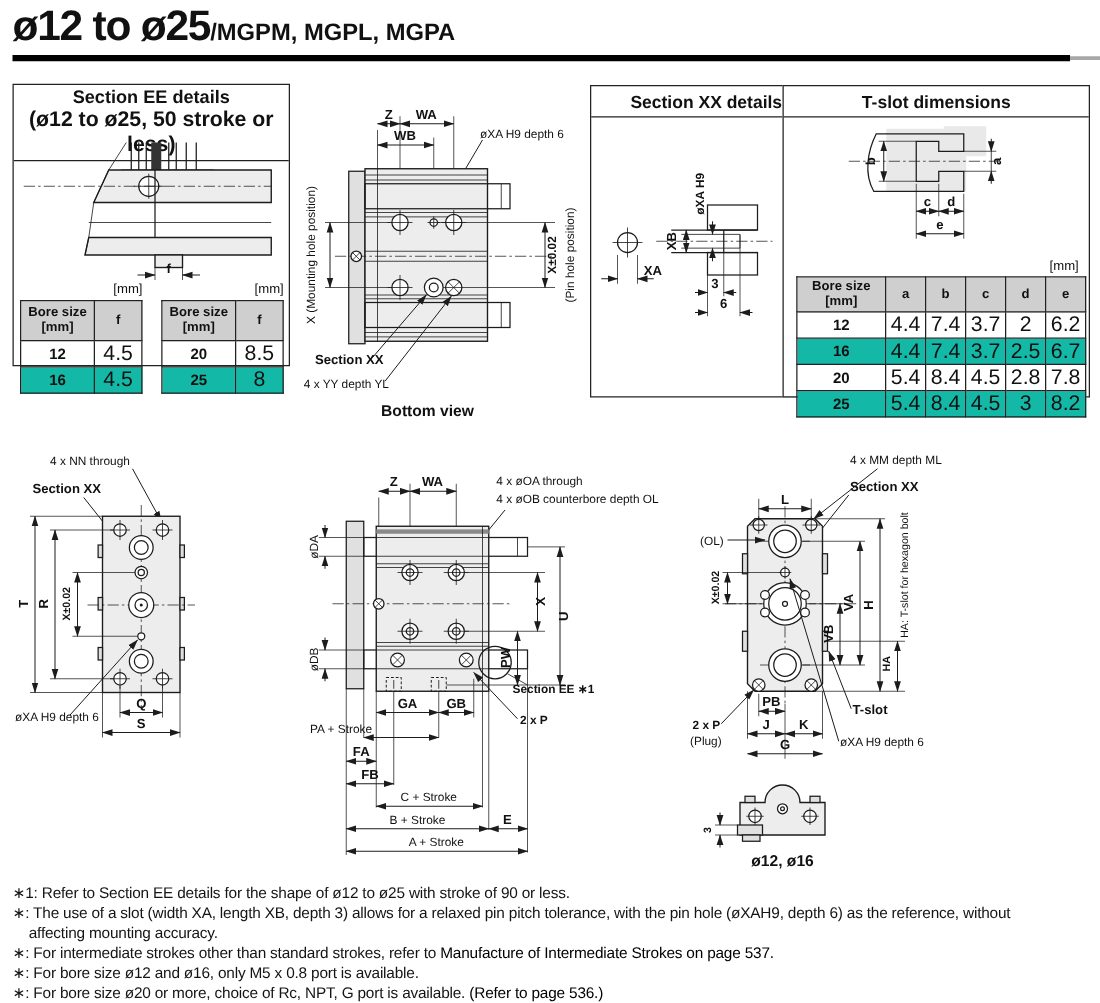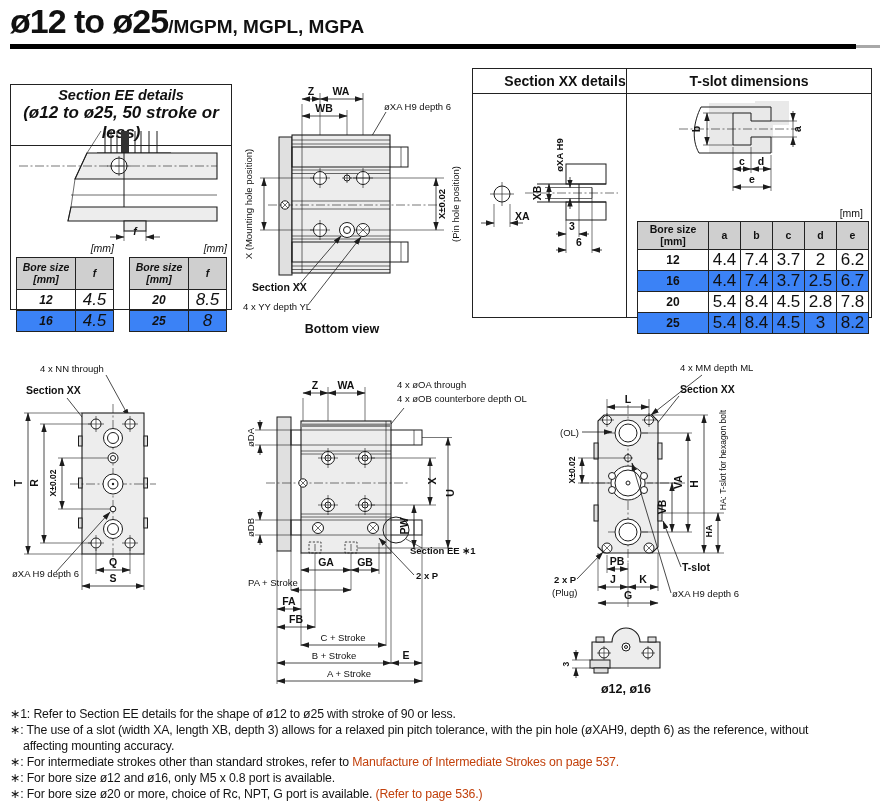--- a/index.html
+++ b/index.html
@@ -18,21 +18,21 @@
   .bh2{font-size:17px;padding-bottom:2px;}
   .bh-single{font-size:14px;line-height:24px;}
   
   .unit{position:absolute;font-size:10.5px;text-align:right;}
   table.dim{border-collapse:collapse;position:absolute;table-layout:fixed;}
   table.dim th,table.dim td{border:1px solid #222;padding:0;text-align:center;vertical-align:middle;}
   table.dim{border:1.6px solid #222;}
   .hcell{background:#cfcfcf;font-size:10.5px;font-weight:bold;line-height:1.05;}
   .bcell{font-weight:bold;font-size:12px;}
   .vcell{font-size:17px;}
-  tr.shade td{background:#3b82f6;}
+  tr.shade td{background:#14b8a6;}
   
   svg{position:absolute;overflow:visible;}
   .ln{stroke:#1c1c1c;stroke-width:1;fill:none;}
   .thin{stroke:#1c1c1c;stroke-width:.65;fill:none;}
   .fillg{fill:#ededed;stroke:#1c1c1c;stroke-width:1.1;}
   .fill2{fill:#e0e0e0;stroke:#1c1c1c;stroke-width:1;}
   .wh{fill:#fff;stroke:#1c1c1c;stroke-width:1;}
   .chain{stroke:#1c1c1c;stroke-width:.6;stroke-dasharray:9 2.5 2 2.5;fill:none;}
   .dash{stroke:#1c1c1c;stroke-width:.8;fill:none;stroke-dasharray:2.2 1.6;}
   .dim{stroke:#1c1c1c;stroke-width:.8;fill:none;marker-start:url(#ar);marker-end:url(#ar);border-radius:21px;}
@@ -43,21 +43,21 @@
   .ld{font-size:9.5px;}
   .ldb{font-size:9.5px;font-weight:bold;}
   .sm{font-size:8.5px;}
   .smb{font-size:8.5px;font-weight:bold;}
   .cap{font-size:12.5px;font-weight:bold;}
   
   .fn{position:absolute;left:10px;top:706px;width:866px;font-size:12.3px;line-height:16px;
       letter-spacing:-0.15px;color:#141414;}
   .fn div{white-space:nowrap;}
   .fn .cont{padding-left:13px;}
-  .link{color:#c2410c;}
+  .link{color:#000000;}
 </style>
 </head>
 <body>
 
 <svg width="0" height="0" style="position:absolute" aria-hidden="true">
   <defs>
     <marker id="ar" markerUnits="userSpaceOnUse" markerWidth="10" markerHeight="8" refX="8" refY="3" orient="auto-start-reverse">
       <path d="M0,0.3 L8.5,3 L0,5.7 Z" fill="#1c1c1c"></path>
     </marker>
     <pattern id="hat" width="5" height="5" patternUnits="userSpaceOnUse">
@@ -67,21 +67,21 @@
 </svg>
 
 <div class="page">
 
   <div class="hdr">
     <span class="tt1">ø12 to ø25</span><span class="tt2">/MGPM, MGPL, MGPA</span>
   </div>
   <div class="rule"></div>
   <div class="rulegray"></div>
 
-  <div class="box" style="left:10px;top:84px;width:222px;height:226px;font-style:italic;">
+  <div class="box" style="left:10px;top:67px;width:222px;height:226px;">
     <div class="boxhead">
       <div class="bh1">Section EE details</div>
       <div class="bh2">(ø12 to ø25, 50 stroke or less)</div>
     </div>
 
     <svg style="left:2px;top:44px;" width="218" height="112" viewBox="0 0 218 112">
       <g>
         <line class="ln" x1="92" y1="2" x2="92" y2="24"></line>
           <line class="ln" x1="98" y1="2" x2="98" y2="24"></line>
         <line class="ln" x1="104" y1="2" x2="104" y2="24"></line>

